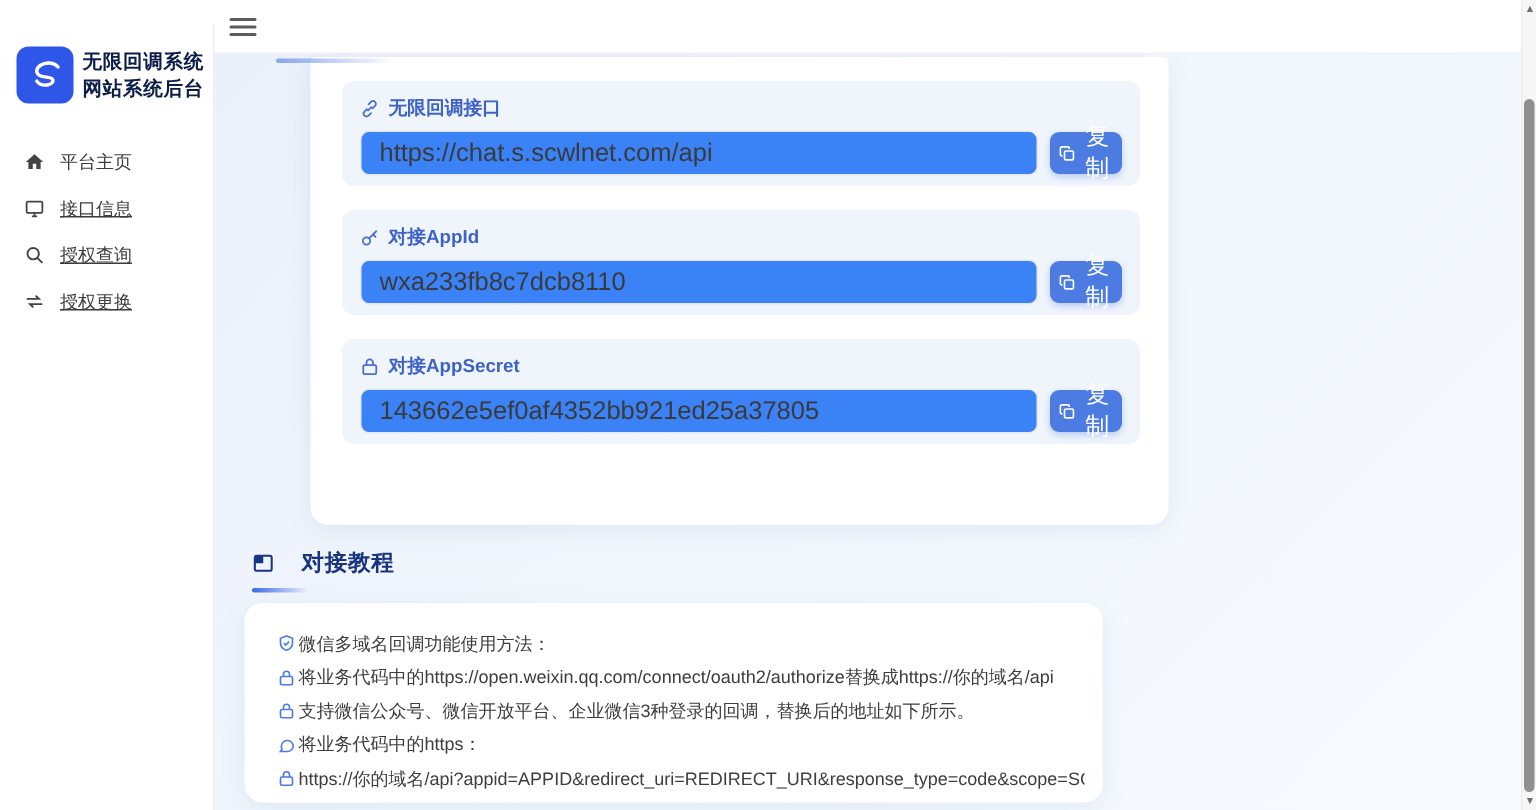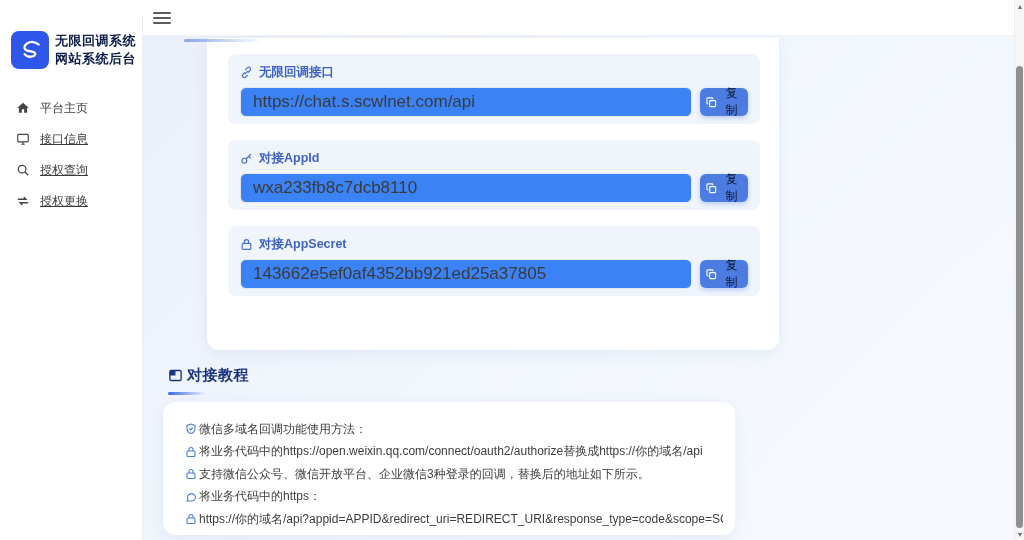--- a/index.html
+++ b/index.html
@@ -33,28 +33,28 @@
 
   .card{position:absolute;background:#fff;box-shadow:0 4px 16px rgba(110,130,170,.12);}
   .card-api{left:20px;top:2px;width:572px;height:312px;border-radius:3px 3px 12px 12px;padding:16px 21px;margin-left:44px;}
   .field-panel{position:relative;width:532px;height:70px;background:#f0f5fc;border-radius:8px;
                padding:10px 12px 0 12px;margin-bottom:16px;}
   .field-label{display:flex;align-items:center;gap:6px;color:#3e63c6;font-size:12.5px;font-weight:700;height:16px;}
   .field-label .ficon{width:13px;height:13px;display:flex;color:#4a6fd0;}
   .field-row{display:flex;align-items:center;margin-top:7px;gap:8px;}
   .field-input{flex:1;height:30px;border:1px solid #e2e7f0;border-radius:6px;background:#3b82f6;
                font-size:17px;color:#3a3a3a;padding:0 12px;outline:none;}
-  .copy-btn{width:48px;height:28px;border:none;border-radius:6px;background:#4c7be2;color:#0f172a;
-            font-size:12px;display:flex;align-items:center;justify-content:center;gap:4px;cursor:pointer;
+  .copy-btn{width:48px;height:28px;border:none;border-radius:6px;background:#4c7be2;color:#ffffff;
+            font-size:16px;display:flex;align-items:center;justify-content:center;gap:4px;cursor:pointer;
             box-shadow:0 2px 5px rgba(76,123,226,.35);}
   .copy-btn .cicon{width:11px;height:11px;display:flex;}
 
   .tutorial-head{position:absolute;left:25px;top:330px;display:flex;align-items:center;gap:4px;}
   .tutorial-head .ticon{width:15px;height:15px;display:flex;color:#1a3580;}
-  .tutorial-title{font-size:15px;font-weight:800;color:#1a3580;letter-spacing:.5px;}
+  .tutorial-title{font-size:15px;font-weight:800;color:#1a3580;letter-spacing:.5px;margin-left:14px;}
   .title-underline{position:absolute;left:25px;top:356px;width:38px;height:3px;border-radius:2px;
             background:linear-gradient(90deg,#3a6ae8 0%,rgba(58,106,232,0) 100%);}
   .card-tutorial{left:20px;top:366px;width:572px;height:133px;border-radius:12px;padding:16px 12px 0 22px;}
   .tut-line{display:flex;align-items:center;font-size:12px;color:#3d3d3d;height:22.5px;white-space:nowrap;overflow:hidden;}
   .tut-line .licon{width:12px;height:12px;display:flex;color:#4c7be2;margin-right:2px;flex:0 0 auto;}
 
   
   .scrollbar{position:absolute;right:0;top:0;width:10px;height:540px;background:#f6f6f6;z-index:9;
              border-left:1px solid #ededed;}
   .sb-arrow{position:absolute;left:0;width:10px;height:12px;display:flex;align-items:center;justify-content:center;

